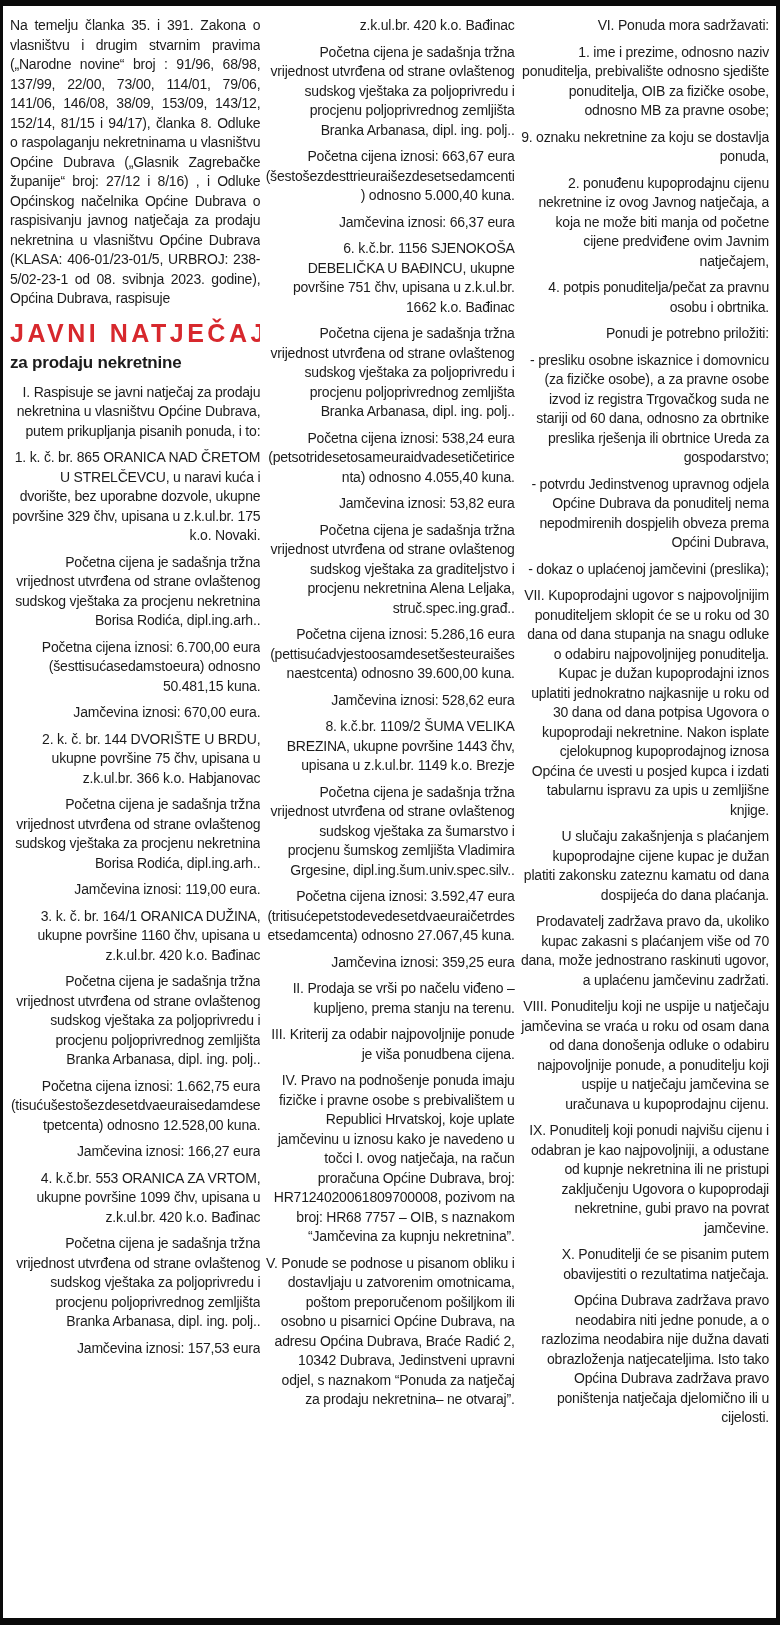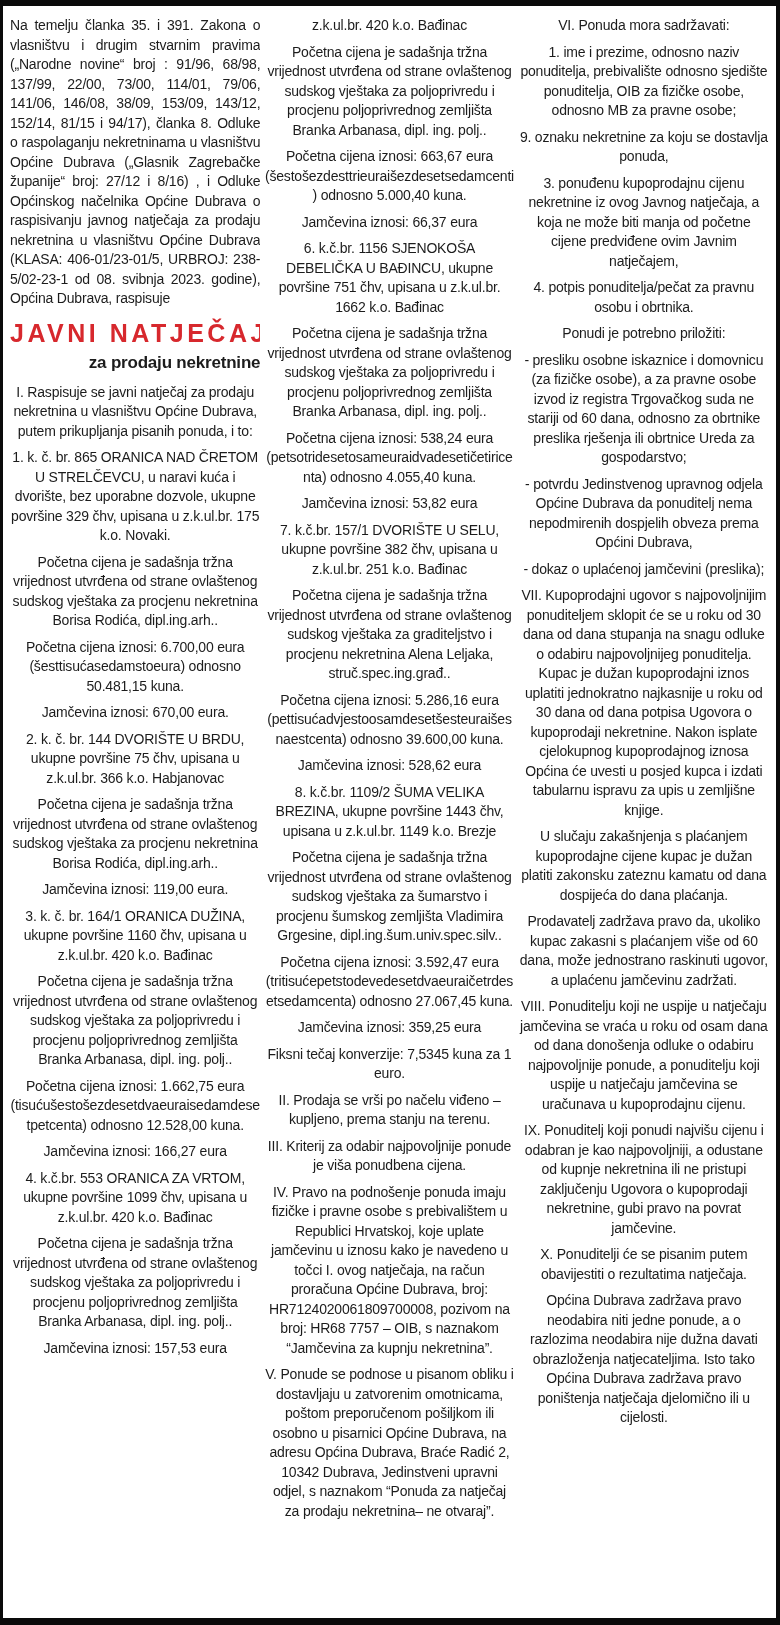--- a/index.html
+++ b/index.html
@@ -32,21 +32,21 @@
   .col {
     flex: 1 1 0;
     min-width: 0;
     overflow: hidden;
   }
   .block {
     margin: 0 0 7px 0;
     font-size: 14px;
     line-height: 19.5px;
     letter-spacing: -0.2px;
-    text-align: center;
+    text-align: right;
     font-weight: 400;
     word-wrap: break-word;
   }
   .intro {
     text-align: justify;
   }
   h1.title {
     margin: 10px 0 6px 0;
     font-size: 25px;
     line-height: 28px;
@@ -54,21 +54,21 @@
     letter-spacing: 3.5px;
     color: var(--accent, #d7282d);
     text-align: center;
     white-space: nowrap;
   }
   h2.subtitle {
     margin: 0 0 10px 0;
     font-size: 17px;
     line-height: 20px;
     font-weight: 700;
-    text-align: right;
+    text-align: left;
     letter-spacing: -0.2px;
   }
 </style>
 </head>
 <body>
 
 <div class="page">
   <div class="columns">
     <div class="col">
         <p class="block intro">Na temelju članka 35. i 391. Zakona o vlasništvu i drugim stvarnim pravima („Narodne novine“ broj : 91/96, 68/98, 137/99, 22/00, 73/00, 114/01, 79/06, 141/06, 146/08, 38/09, 153/09, 143/12, 152/14, 81/15 i 94/17), članka 8. Odluke o raspolaganju nekretninama u vlasništvu Općine Dubrava („Glasnik Zagrebačke županije“ broj: 27/12 i 8/16) , i Odluke Općinskog načelnika Općine Dubrava o raspisivanju javnog natječaja za prodaju nekretnina u vlasništvu Općine Dubrava (KLASA: 406-01/23-01/5, URBROJ: 238-5/02-23-1 od 08. svibnja 2023. godine), Općina Dubrava, raspisuje</p>
@@ -92,46 +92,44 @@
       </div>
     <div class="col">
         <p class="block para">z.k.ul.br. 420 k.o. Bađinac</p>
         <p class="block para">Početna cijena je sadašnja tržna vrijednost utvrđena od strane ovlaštenog sudskog vještaka za poljoprivredu i procjenu poljoprivrednog zemljišta Branka Arbanasa, dipl. ing. polj..</p>
         <p class="block para">Početna cijena iznosi: 663,67 eura (šestošezdesttrieuraišezdesetsedamcenti) odnosno 5.000,40 kuna.</p>
         <p class="block para">Jamčevina iznosi: 66,37 eura</p>
         <p class="block para">6. k.č.br. 1156 SJENOKOŠA DEBELIČKA U BAĐINCU, ukupne površine 751 čhv, upisana u z.k.ul.br. 1662 k.o. Bađinac</p>
         <p class="block para">Početna cijena je sadašnja tržna vrijednost utvrđena od strane ovlaštenog sudskog vještaka za poljoprivredu i procjenu poljoprivrednog zemljišta Branka Arbanasa, dipl. ing. polj..</p>
         <p class="block para">Početna cijena iznosi: 538,24 eura (petsotridesetosameuraidvadesetičetiricenta) odnosno 4.055,40 kuna.</p>
         <p class="block para">Jamčevina iznosi: 53,82 eura</p>
-        <p class="block para">7. k.č.br. 157/1 DVORIŠTE U SELU, ukupne površine 382 čhv, upisana u z.k.ul.br. 251 k.o. Bađinac</p>
         <p class="block para">Početna cijena je sadašnja tržna vrijednost utvrđena od strane ovlaštenog sudskog vještaka za graditeljstvo i procjenu nekretnina Alena Leljaka, struč.spec.ing.građ..</p>
         <p class="block para">Početna cijena iznosi: 5.286,16 eura (pettisućadvjestoosamdesetšesteuraišesnaestcenta) odnosno 39.600,00 kuna.</p>
         <p class="block para">Jamčevina iznosi: 528,62 eura</p>
         <p class="block para">8. k.č.br. 1109/2 ŠUMA VELIKA BREZINA, ukupne površine 1443 čhv, upisana u z.k.ul.br. 1149 k.o. Brezje</p>
         <p class="block para">Početna cijena je sadašnja tržna vrijednost utvrđena od strane ovlaštenog sudskog vještaka za šumarstvo i procjenu šumskog zemljišta Vladimira Grgesine, dipl.ing.šum.univ.spec.silv..</p>
         <p class="block para">Početna cijena iznosi: 3.592,47 eura (tritisućepetstodevedesetdvaeuraičetrdesetsedamcenta) odnosno 27.067,45 kuna.</p>
         <p class="block para">Jamčevina iznosi: 359,25 eura</p>
-        <p class="block para">Fiksni tečaj konverzije: 7,5345 kuna za 1 euro.</p>
         <p class="block para">II. Prodaja se vrši po načelu viđeno – kupljeno, prema stanju na terenu.</p>
         <p class="block para">III. Kriterij za odabir najpovoljnije ponude je viša ponudbena cijena.</p>
         <p class="block para">IV. Pravo na podnošenje ponuda imaju fizičke i pravne osobe s prebivalištem u Republici Hrvatskoj, koje uplate jamčevinu u iznosu kako je navedeno u točci I. ovog natječaja, na račun proračuna Općine Dubrava, broj: HR7124020061809700008, pozivom na broj: HR68 7757 – OIB, s naznakom “Jamčevina za kupnju nekretnina”.</p>
         <p class="block para">V. Ponude se podnose u pisanom obliku i dostavljaju u zatvorenim omotnicama, poštom preporučenom pošiljkom ili osobno u pisarnici Općine Dubrava, na adresu Općina Dubrava, Braće Radić 2, 10342 Dubrava, Jedinstveni upravni odjel, s naznakom “Ponuda za natječaj za prodaju nekretnina– ne otvaraj”.</p>
       </div>
     <div class="col">
         <p class="block para">VI. Ponuda mora sadržavati:</p>
         <p class="block para">1. ime i prezime, odnosno naziv ponuditelja, prebivalište odnosno sjedište ponuditelja, OIB za fizičke osobe, odnosno MB za pravne osobe;</p>
         <p class="block para">9. oznaku nekretnine za koju se dostavlja ponuda,</p>
-        <p class="block para">3. ponuđenu kupoprodajnu cijenu nekretnine iz ovog Javnog natječaja, a koja ne može biti manja od početne cijene predviđene ovim Javnim natječajem,</p>
+        <p class="block para">2. ponuđenu kupoprodajnu cijenu nekretnine iz ovog Javnog natječaja, a koja ne može biti manja od početne cijene predviđene ovim Javnim natječajem,</p>
         <p class="block para">4. potpis ponuditelja/pečat za pravnu osobu i obrtnika.</p>
         <p class="block para">Ponudi je potrebno priložiti:</p>
         <p class="block para">- presliku osobne iskaznice i domovnicu (za fizičke osobe), a za pravne osobe izvod iz registra Trgovačkog suda ne stariji od 60 dana, odnosno za obrtnike preslika rješenja ili obrtnice Ureda za gospodarstvo;</p>
         <p class="block para">- potvrdu Jedinstvenog upravnog odjela Općine Dubrava da ponuditelj nema nepodmirenih dospjelih obveza prema Općini Dubrava,</p>
         <p class="block para">- dokaz o uplaćenoj jamčevini (preslika);</p>
         <p class="block para">VII. Kupoprodajni ugovor s najpovoljnijim ponuditeljem sklopit će se u roku od 30 dana od dana stupanja na snagu odluke o odabiru najpovoljnijeg ponuditelja. Kupac je dužan kupoprodajni iznos uplatiti jednokratno najkasnije u roku od 30 dana od dana potpisa Ugovora o kupoprodaji nekretnine. Nakon isplate cjelokupnog kupoprodajnog iznosa Općina će uvesti u posjed kupca i izdati tabularnu ispravu za upis u zemljišne knjige.</p>
         <p class="block para">U slučaju zakašnjenja s plaćanjem kupoprodajne cijene kupac je dužan platiti zakonsku zateznu kamatu od dana dospijeća do dana plaćanja.</p>
-        <p class="block para">Prodavatelj zadržava pravo da, ukoliko kupac zakasni s plaćanjem više od 60 dana, može jednostrano raskinuti ugovor, a uplaćenu jamčevinu zadržati.</p>
+        <p class="block para">Prodavatelj zadržava pravo da, ukoliko kupac zakasni s plaćanjem više od 70 dana, može jednostrano raskinuti ugovor, a uplaćenu jamčevinu zadržati.</p>
         <p class="block para">VIII. Ponuditelju koji ne uspije u natječaju jamčevina se vraća u roku od osam dana od dana donošenja odluke o odabiru najpovoljnije ponude, a ponuditelju koji uspije u natječaju jamčevina se uračunava u kupoprodajnu cijenu.</p>
         <p class="block para">IX. Ponuditelj koji ponudi najvišu cijenu i odabran je kao najpovoljniji, a odustane od kupnje nekretnina ili ne pristupi zaključenju Ugovora o kupoprodaji nekretnine, gubi pravo na povrat jamčevine.</p>
         <p class="block para">X. Ponuditelji će se pisanim putem obavijestiti o rezultatima natječaja.</p>
         <p class="block para">Općina Dubrava zadržava pravo neodabira niti jedne ponude, a o razlozima neodabira nije dužna davati obrazloženja natjecateljima. Isto tako Općina Dubrava zadržava pravo poništenja natječaja djelomično ili u cijelosti.</p>
       </div>
   </div>
 </div>
 
 </body></html>

